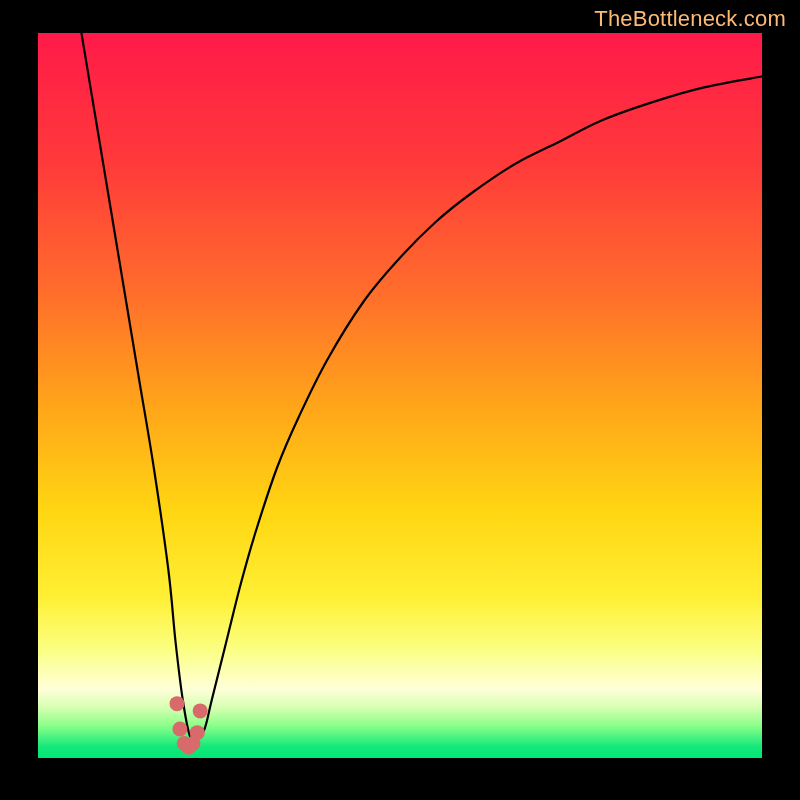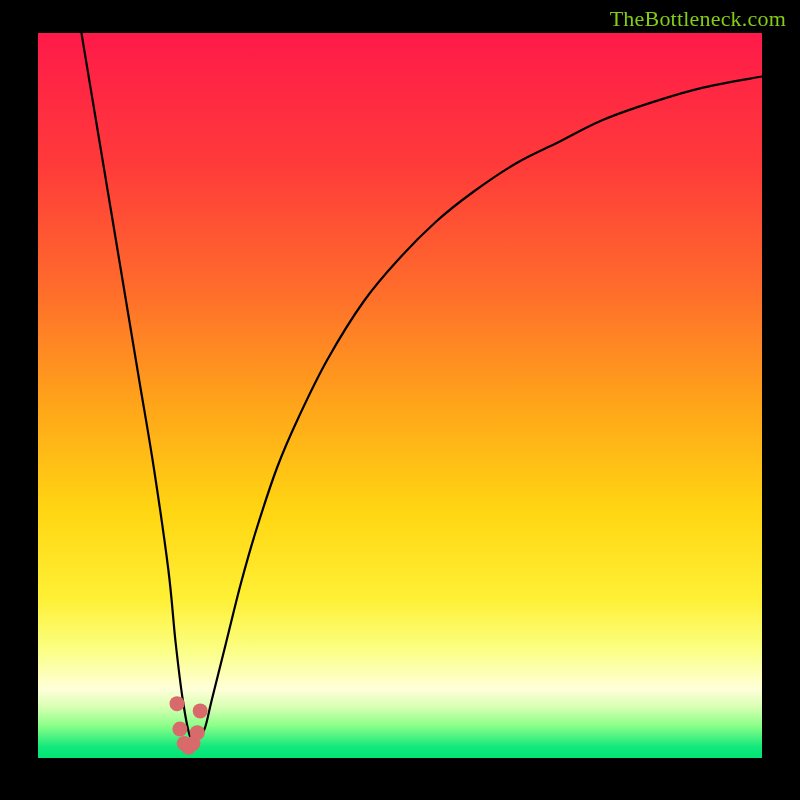--- a/index.html
+++ b/index.html
@@ -22,26 +22,25 @@
     left: 38px;
     top: 33px;
     width: 724px;
     height: 725px;
     overflow: hidden;
   }
   .watermark {
     position: absolute;
     top: 6px;
     right: 14px;
-    color: #84cc16;
+    color: #fdba74;
     font-size: 22px;
     font-weight: 400;
     letter-spacing: 0.2px;
     z-index: 10;
-    font-family: Liberation Serif, serif;
   }
   svg { display: block; }
 </style>
 </head>
 <body>
 
 <div class="frame">
 
   <div class="watermark">TheBottleneck.com</div>
 

